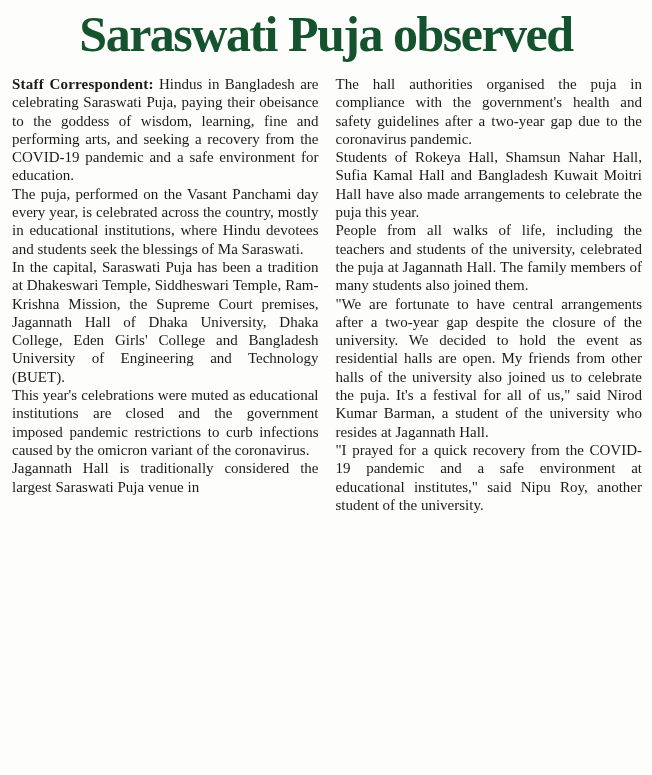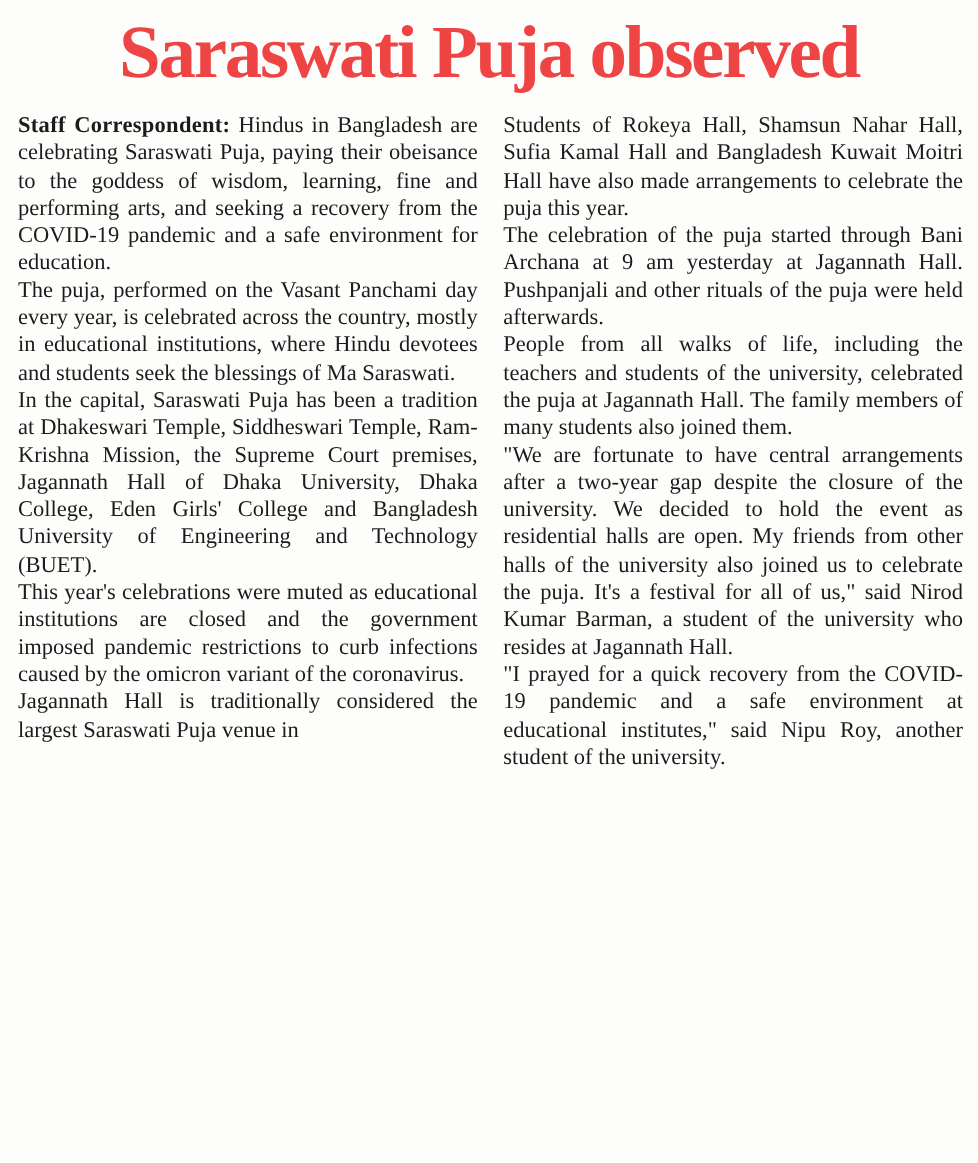--- a/index.html
+++ b/index.html
@@ -20,21 +20,21 @@
     box-sizing: border-box;
     padding-top: 4px;
   }
   .headline {
     text-align: center;
     font-weight: 700;
     font-size: 50px;
     line-height: 61px;
     letter-spacing: -1.5px;
     margin: 0 6px;
-    color: #ef4444;
+    color: #14532d;
   }
   .headline .hl-line {
     display: block;
     white-space: nowrap;
   }
   .columns {
     display: flex;
     gap: 17px;
     padding: 10px 10px 0 12px;
     box-sizing: border-box;
@@ -64,20 +64,20 @@
   </h1>
   <div class="columns">
     <div class="col">
         <p class="para"><span class="lead">Staff Correspondent:</span> Hindus in Bangladesh are celebrating Saraswati Puja, paying their obeisance to the goddess of wisdom, learning, fine and performing arts, and seeking a recovery from the COVID-19 pandemic and a safe environment for education.</p>
         <p class="para">The puja, performed on the Vasant Panchami day every year, is celebrated across the country, mostly in educational institutions, where Hindu devotees and students seek the blessings of Ma Saraswati.</p>
         <p class="para">In the capital, Saraswati Puja has been a tradition at Dhakeswari Temple, Siddheswari Temple, Ram-Krishna Mission, the Supreme Court premises, Jagannath Hall of Dhaka University, Dhaka College, Eden Girls' College and Bangladesh University of Engineering and Technology (BUET).</p>
         <p class="para">This year's celebrations were muted as educational institutions are closed and the government imposed pandemic restrictions to curb infections caused by the omicron variant of the coronavirus.</p>
         <p class="para">Jagannath Hall is traditionally considered the largest Saraswati Puja venue in</p>
       </div>
     <div class="col">
+        <p class="para">The hall authorities organised the puja in compliance with the government's health and safety guidelines after a two-year gap due to the coronavirus pandemic.</p>
         <p class="para">Students of Rokeya Hall, Shamsun Nahar Hall, Sufia Kamal Hall and Bangladesh Kuwait Moitri Hall have also made arrangements to celebrate the puja this year.</p>
-        <p class="para">The celebration of the puja started through Bani Archana at 9 am yesterday at Jagannath Hall. Pushpanjali and other rituals of the puja were held afterwards.</p>
         <p class="para">People from all walks of life, including the teachers and students of the university, celebrated the puja at Jagannath Hall. The family members of many students also joined them.</p>
         <p class="para">"We are fortunate to have central arrangements after a two-year gap despite the closure of the university. We decided to hold the event as residential halls are open. My friends from other halls of the university also joined us to celebrate the puja. It's a festival for all of us," said Nirod Kumar Barman, a student of the university who resides at Jagannath Hall.</p>
         <p class="para">"I prayed for a quick recovery from the COVID-19 pandemic and a safe environment at educational institutes," said Nipu Roy, another student of the university.</p>
       </div>
   </div>
 </div>
 
 </body></html>

